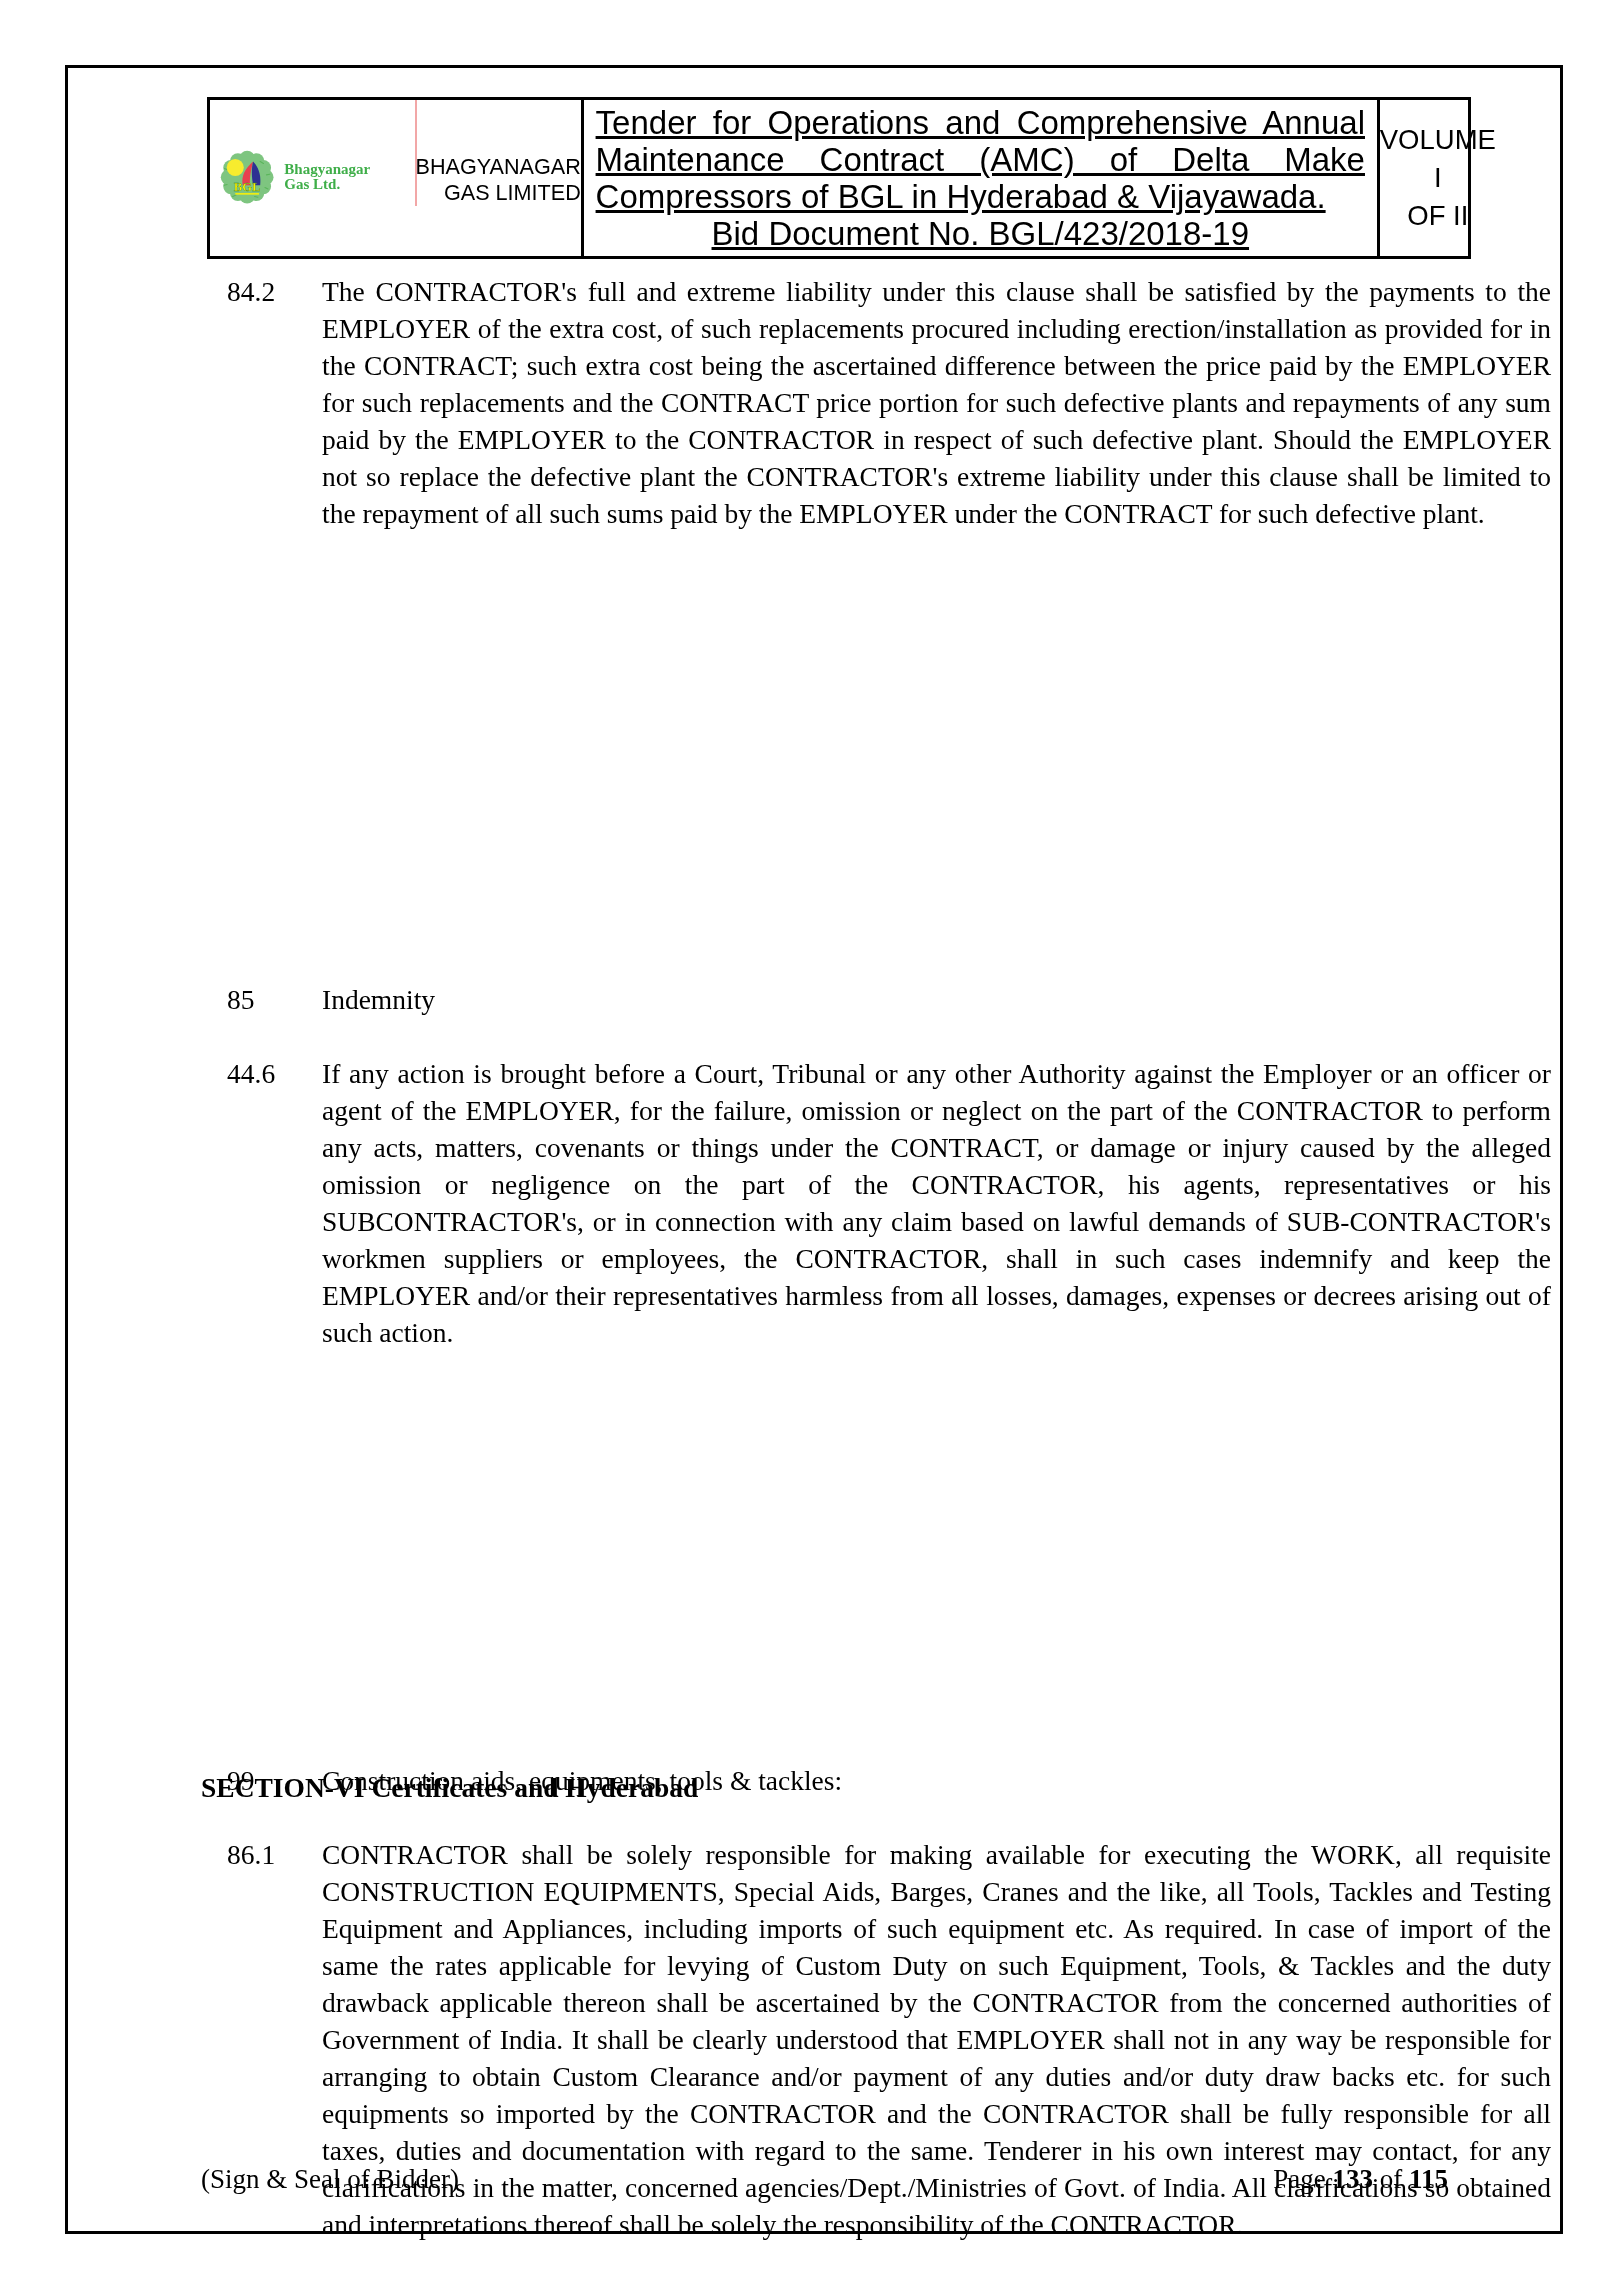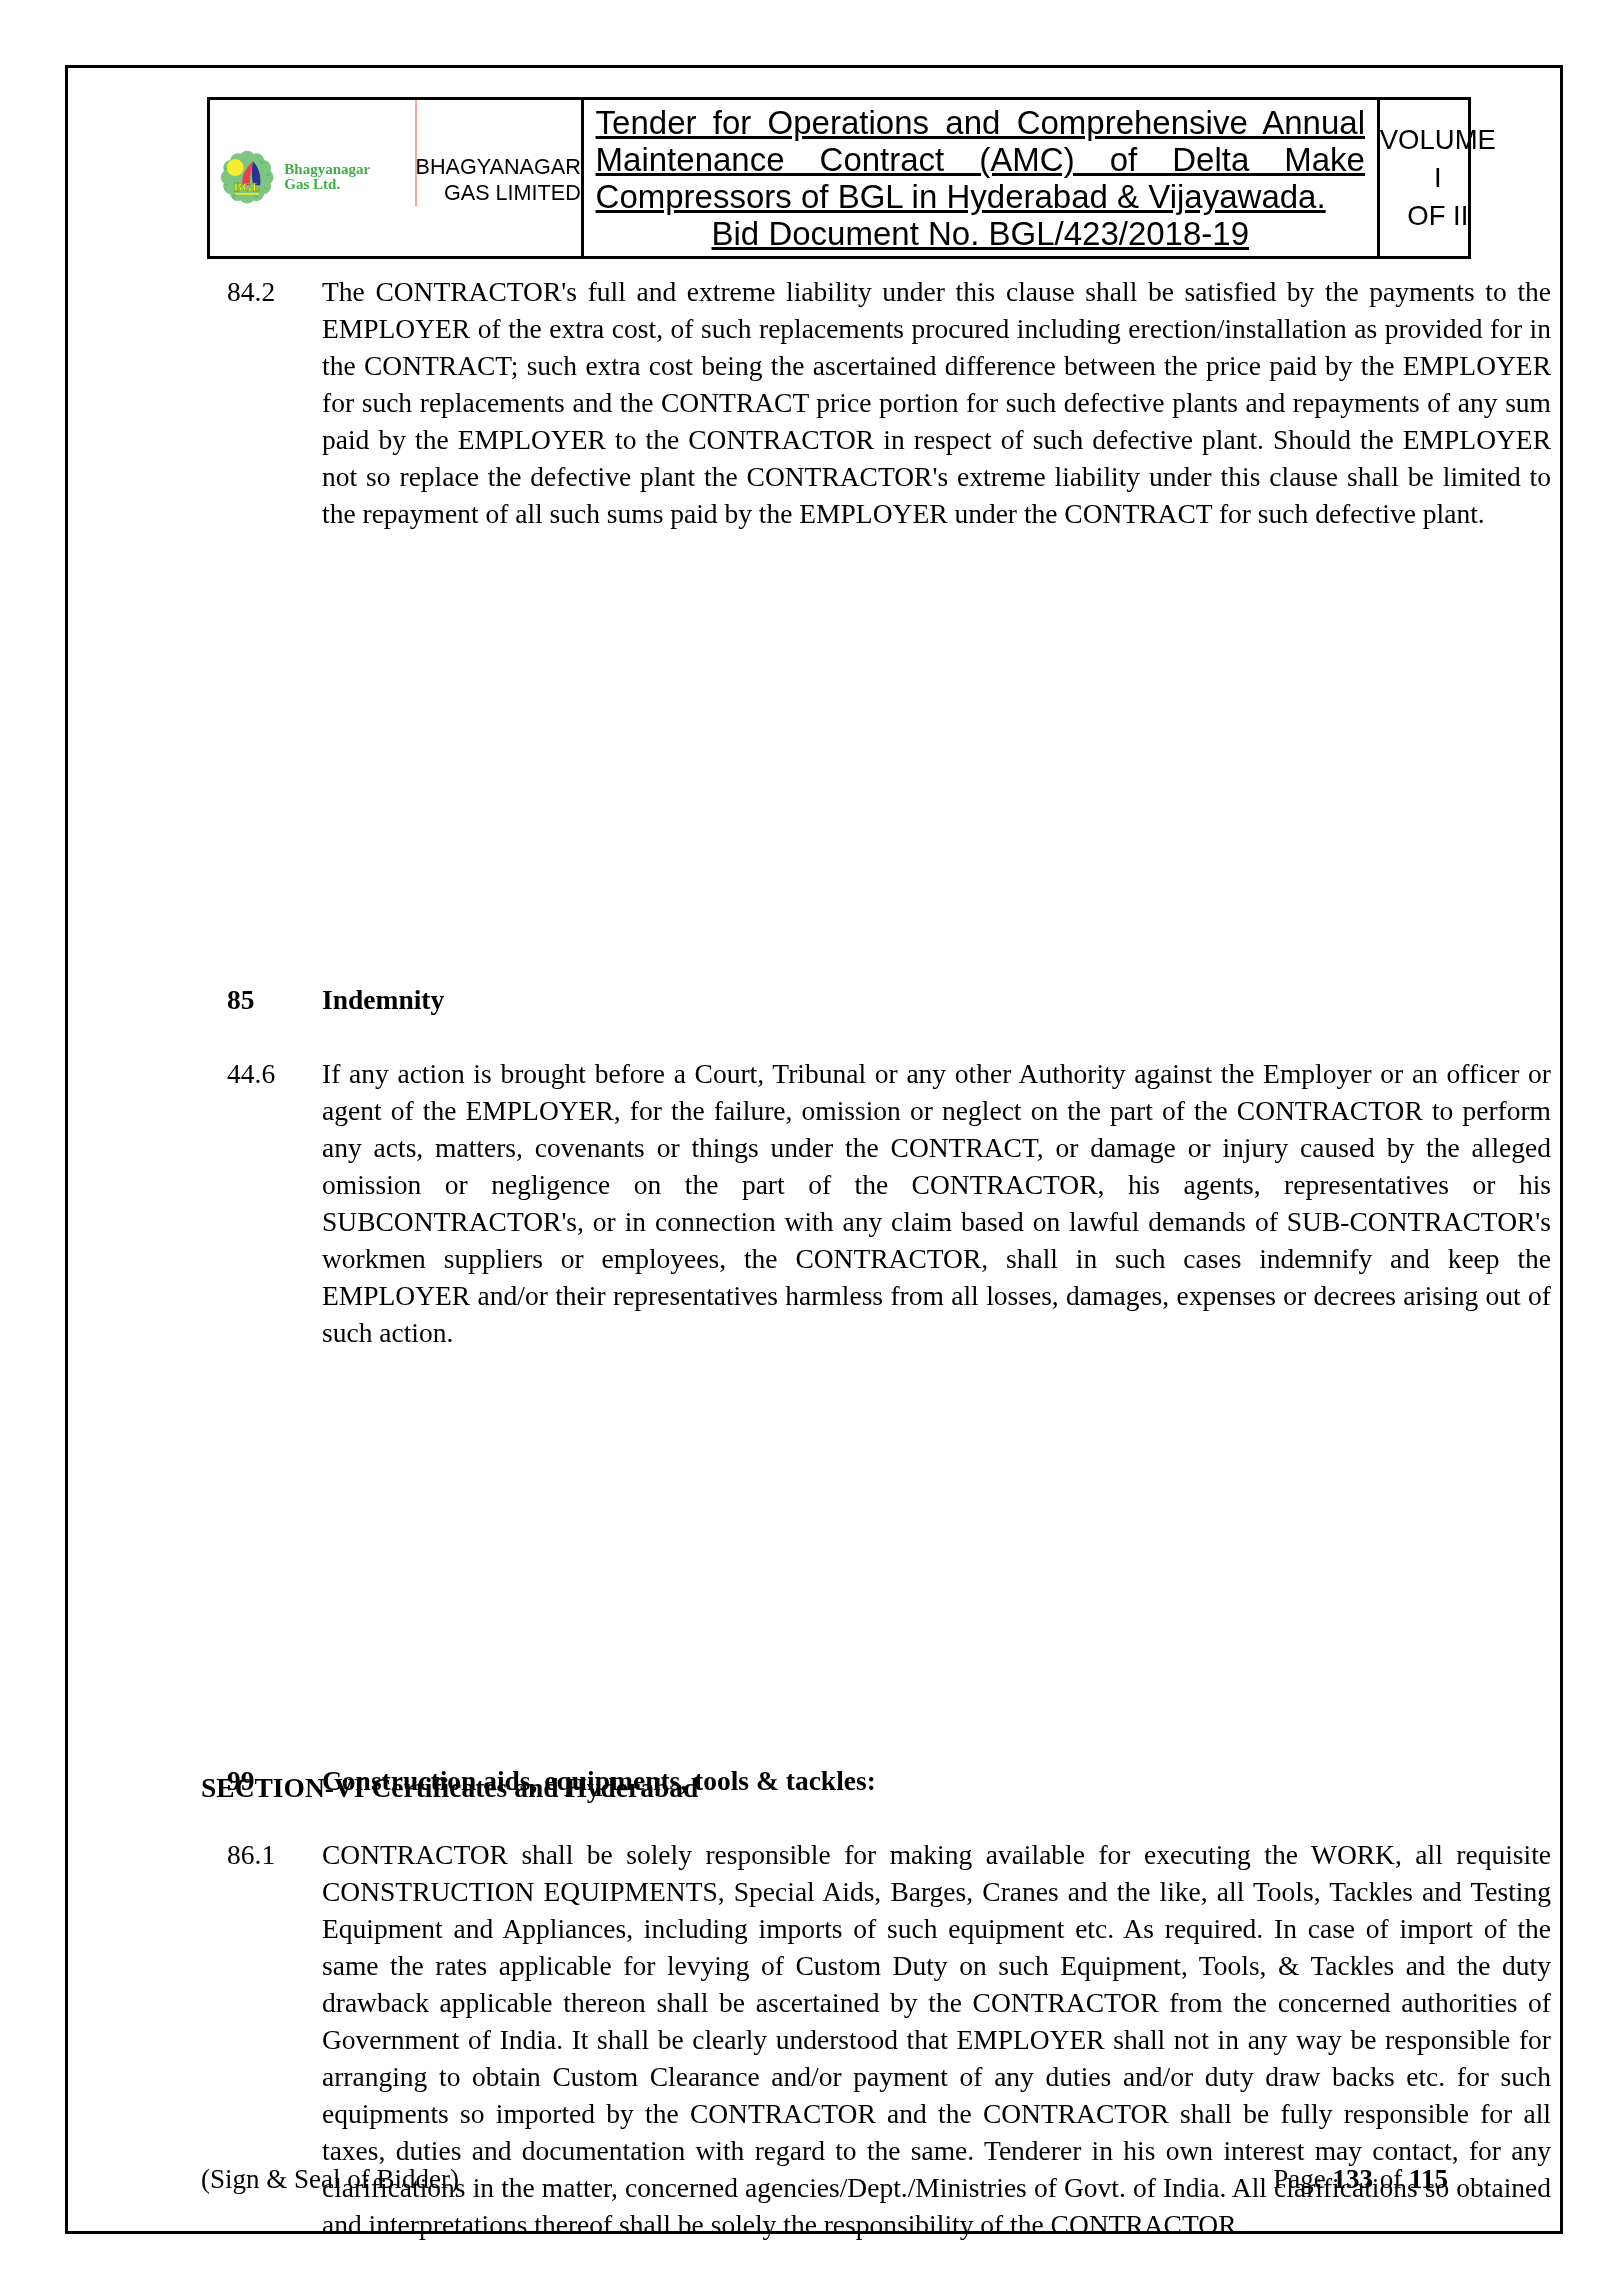--- a/index.html
+++ b/index.html
@@ -23,21 +23,21 @@
   .logo-script{font-family:"Liberation Serif",serif;font-weight:bold;
                color:#3FAE49;font-size:15px;line-height:15.7px;margin-top:-2.6px;}
   .company{font-family:"Liberation Sans",sans-serif;font-size:21.6px;line-height:25.5px;
            text-align:right;margin-top:2.6px;width:90%;}
   .pinkline{position:absolute;left:205px;top:0;width:2px;height:106px;background:#F2A7A7;}
   
   .block{position:absolute;left:133px;width:1229px;font-size:27.5px;line-height:37px;
          text-align:justify;}
   .hang{padding-left:95px;position:relative;margin-left:26px;}
   .hang .num{position:absolute;left:0;top:0;}
-  .bold{font-weight:bold;}
+  .bold{font-weight:normal;}
   .sect{text-align:left;font-weight:bold;}
   
   .footer{position:absolute;left:133px;top:2095px;width:1247px;display:flex;
           justify-content:space-between;font-size:27px;line-height:33px;}
 </style>
 </head>
 <body>
 
 <div class="page">
   <div class="frame">

